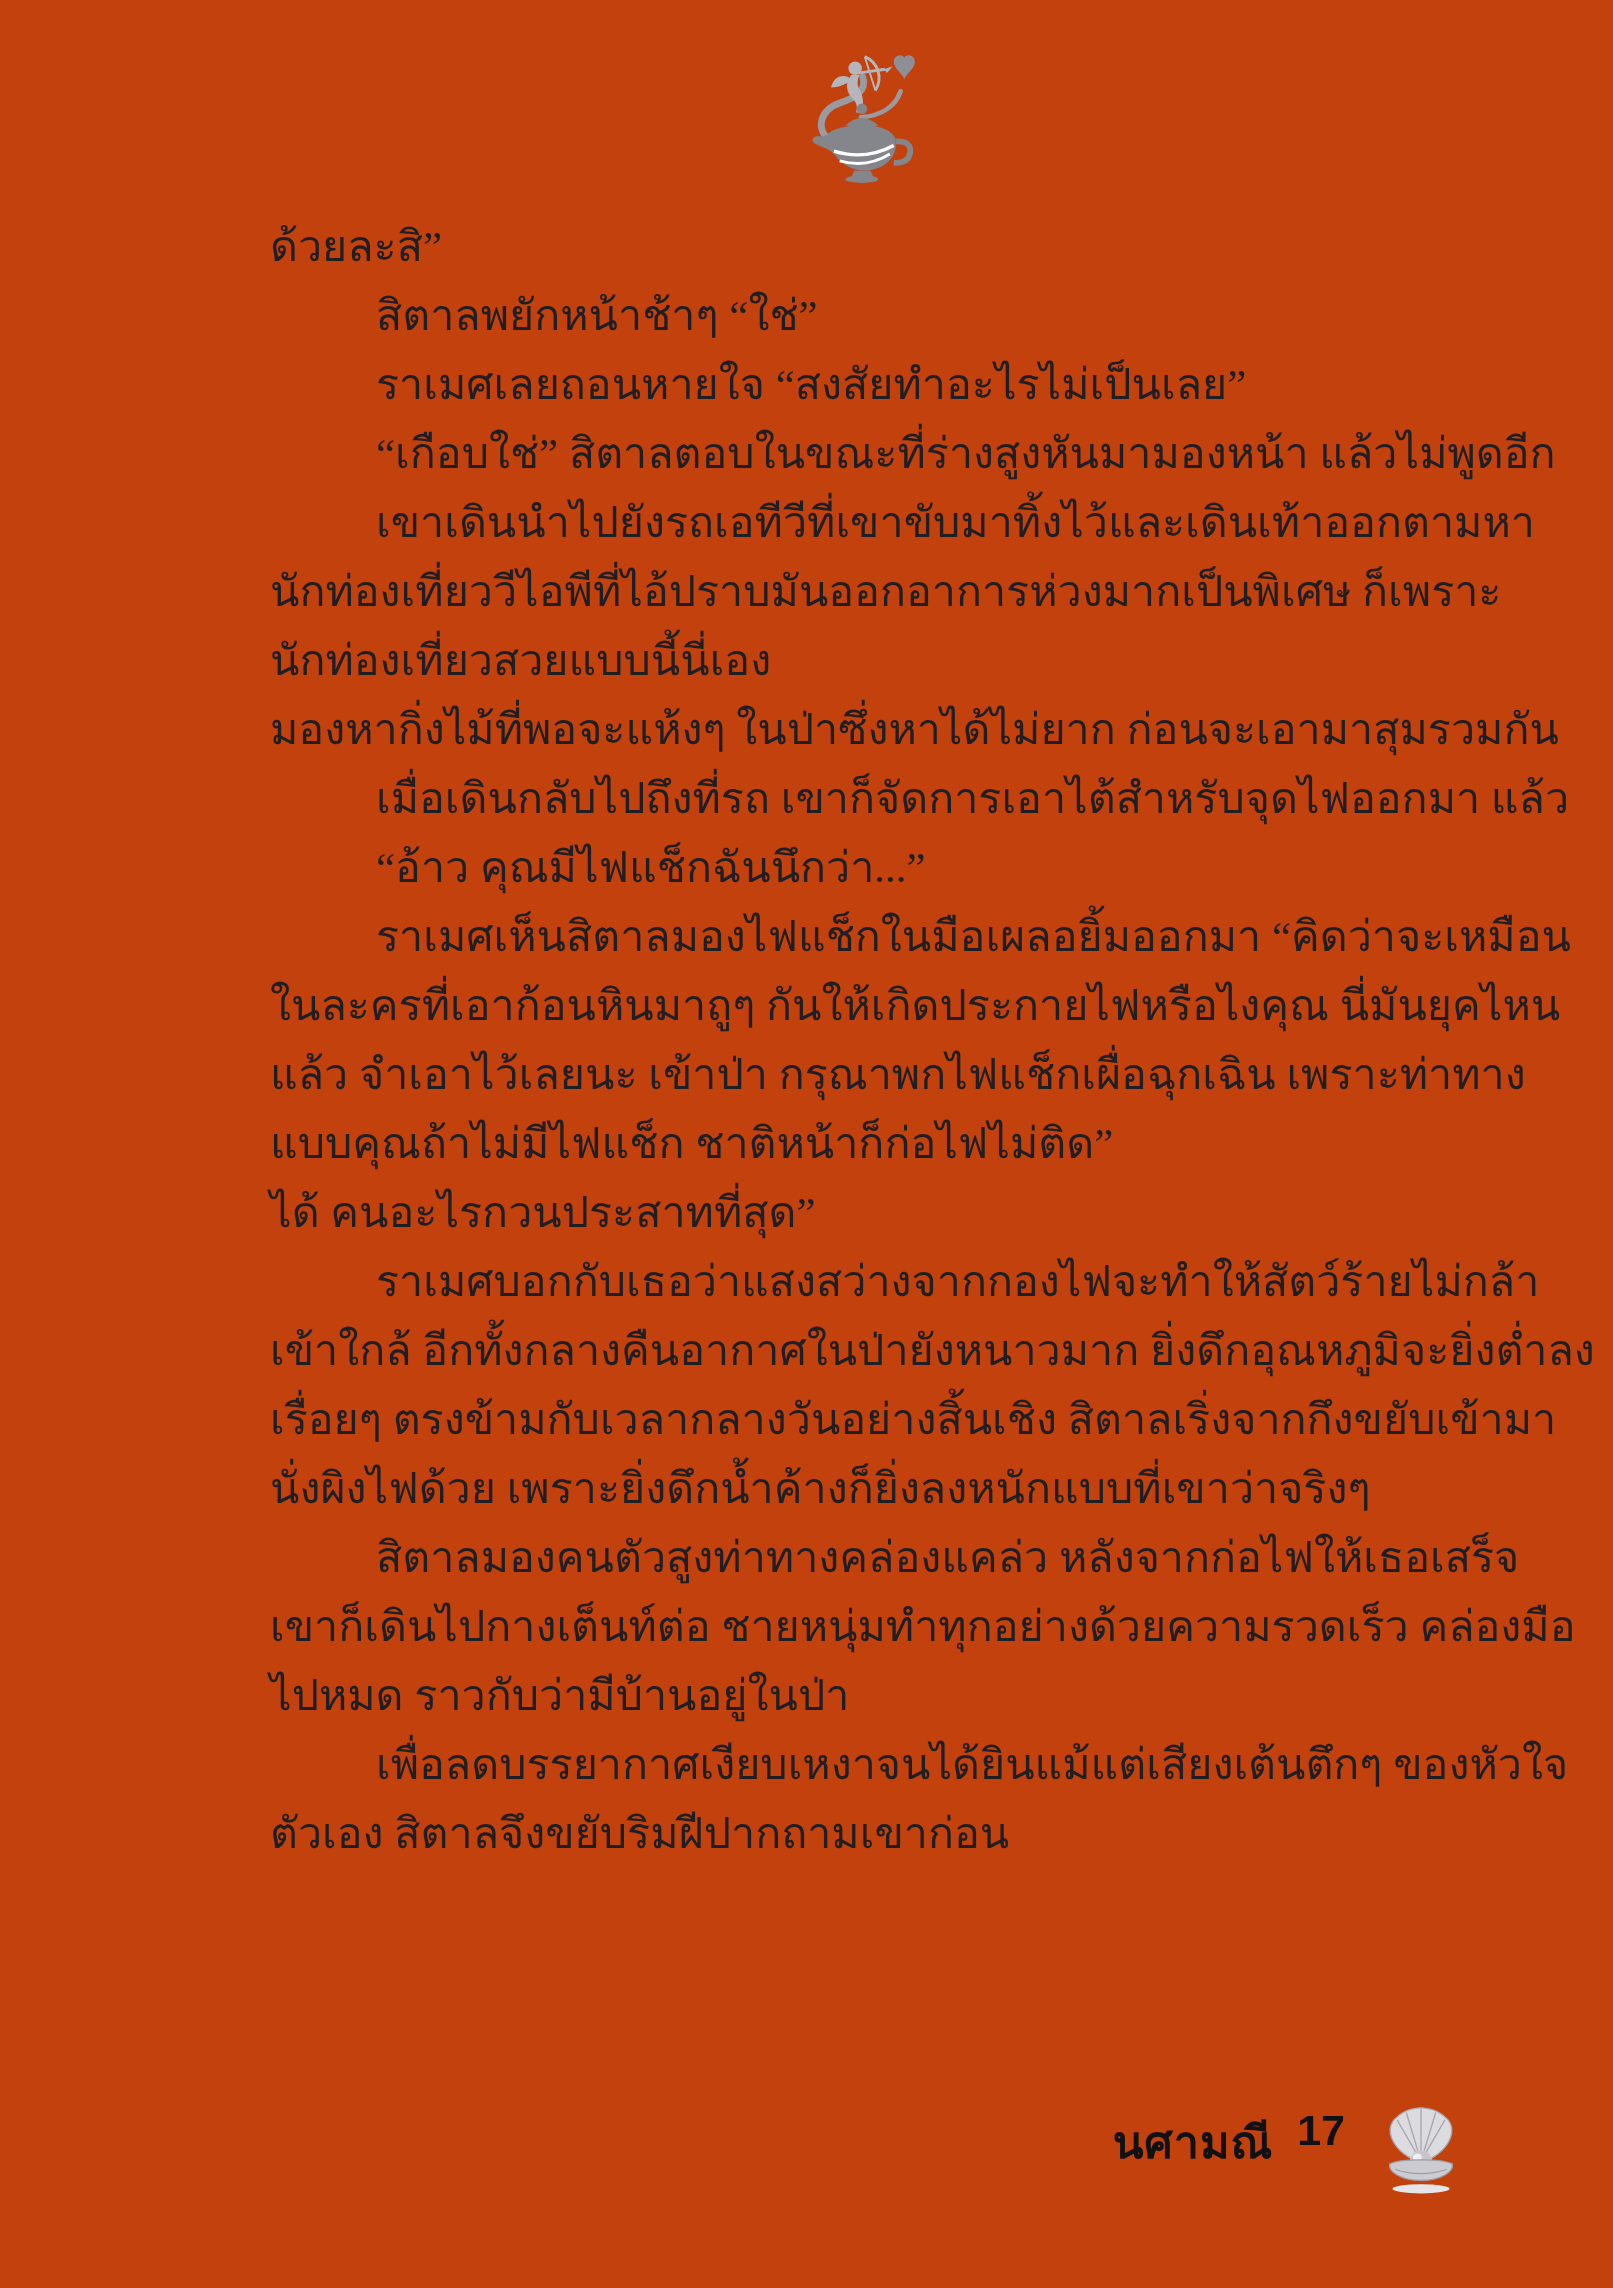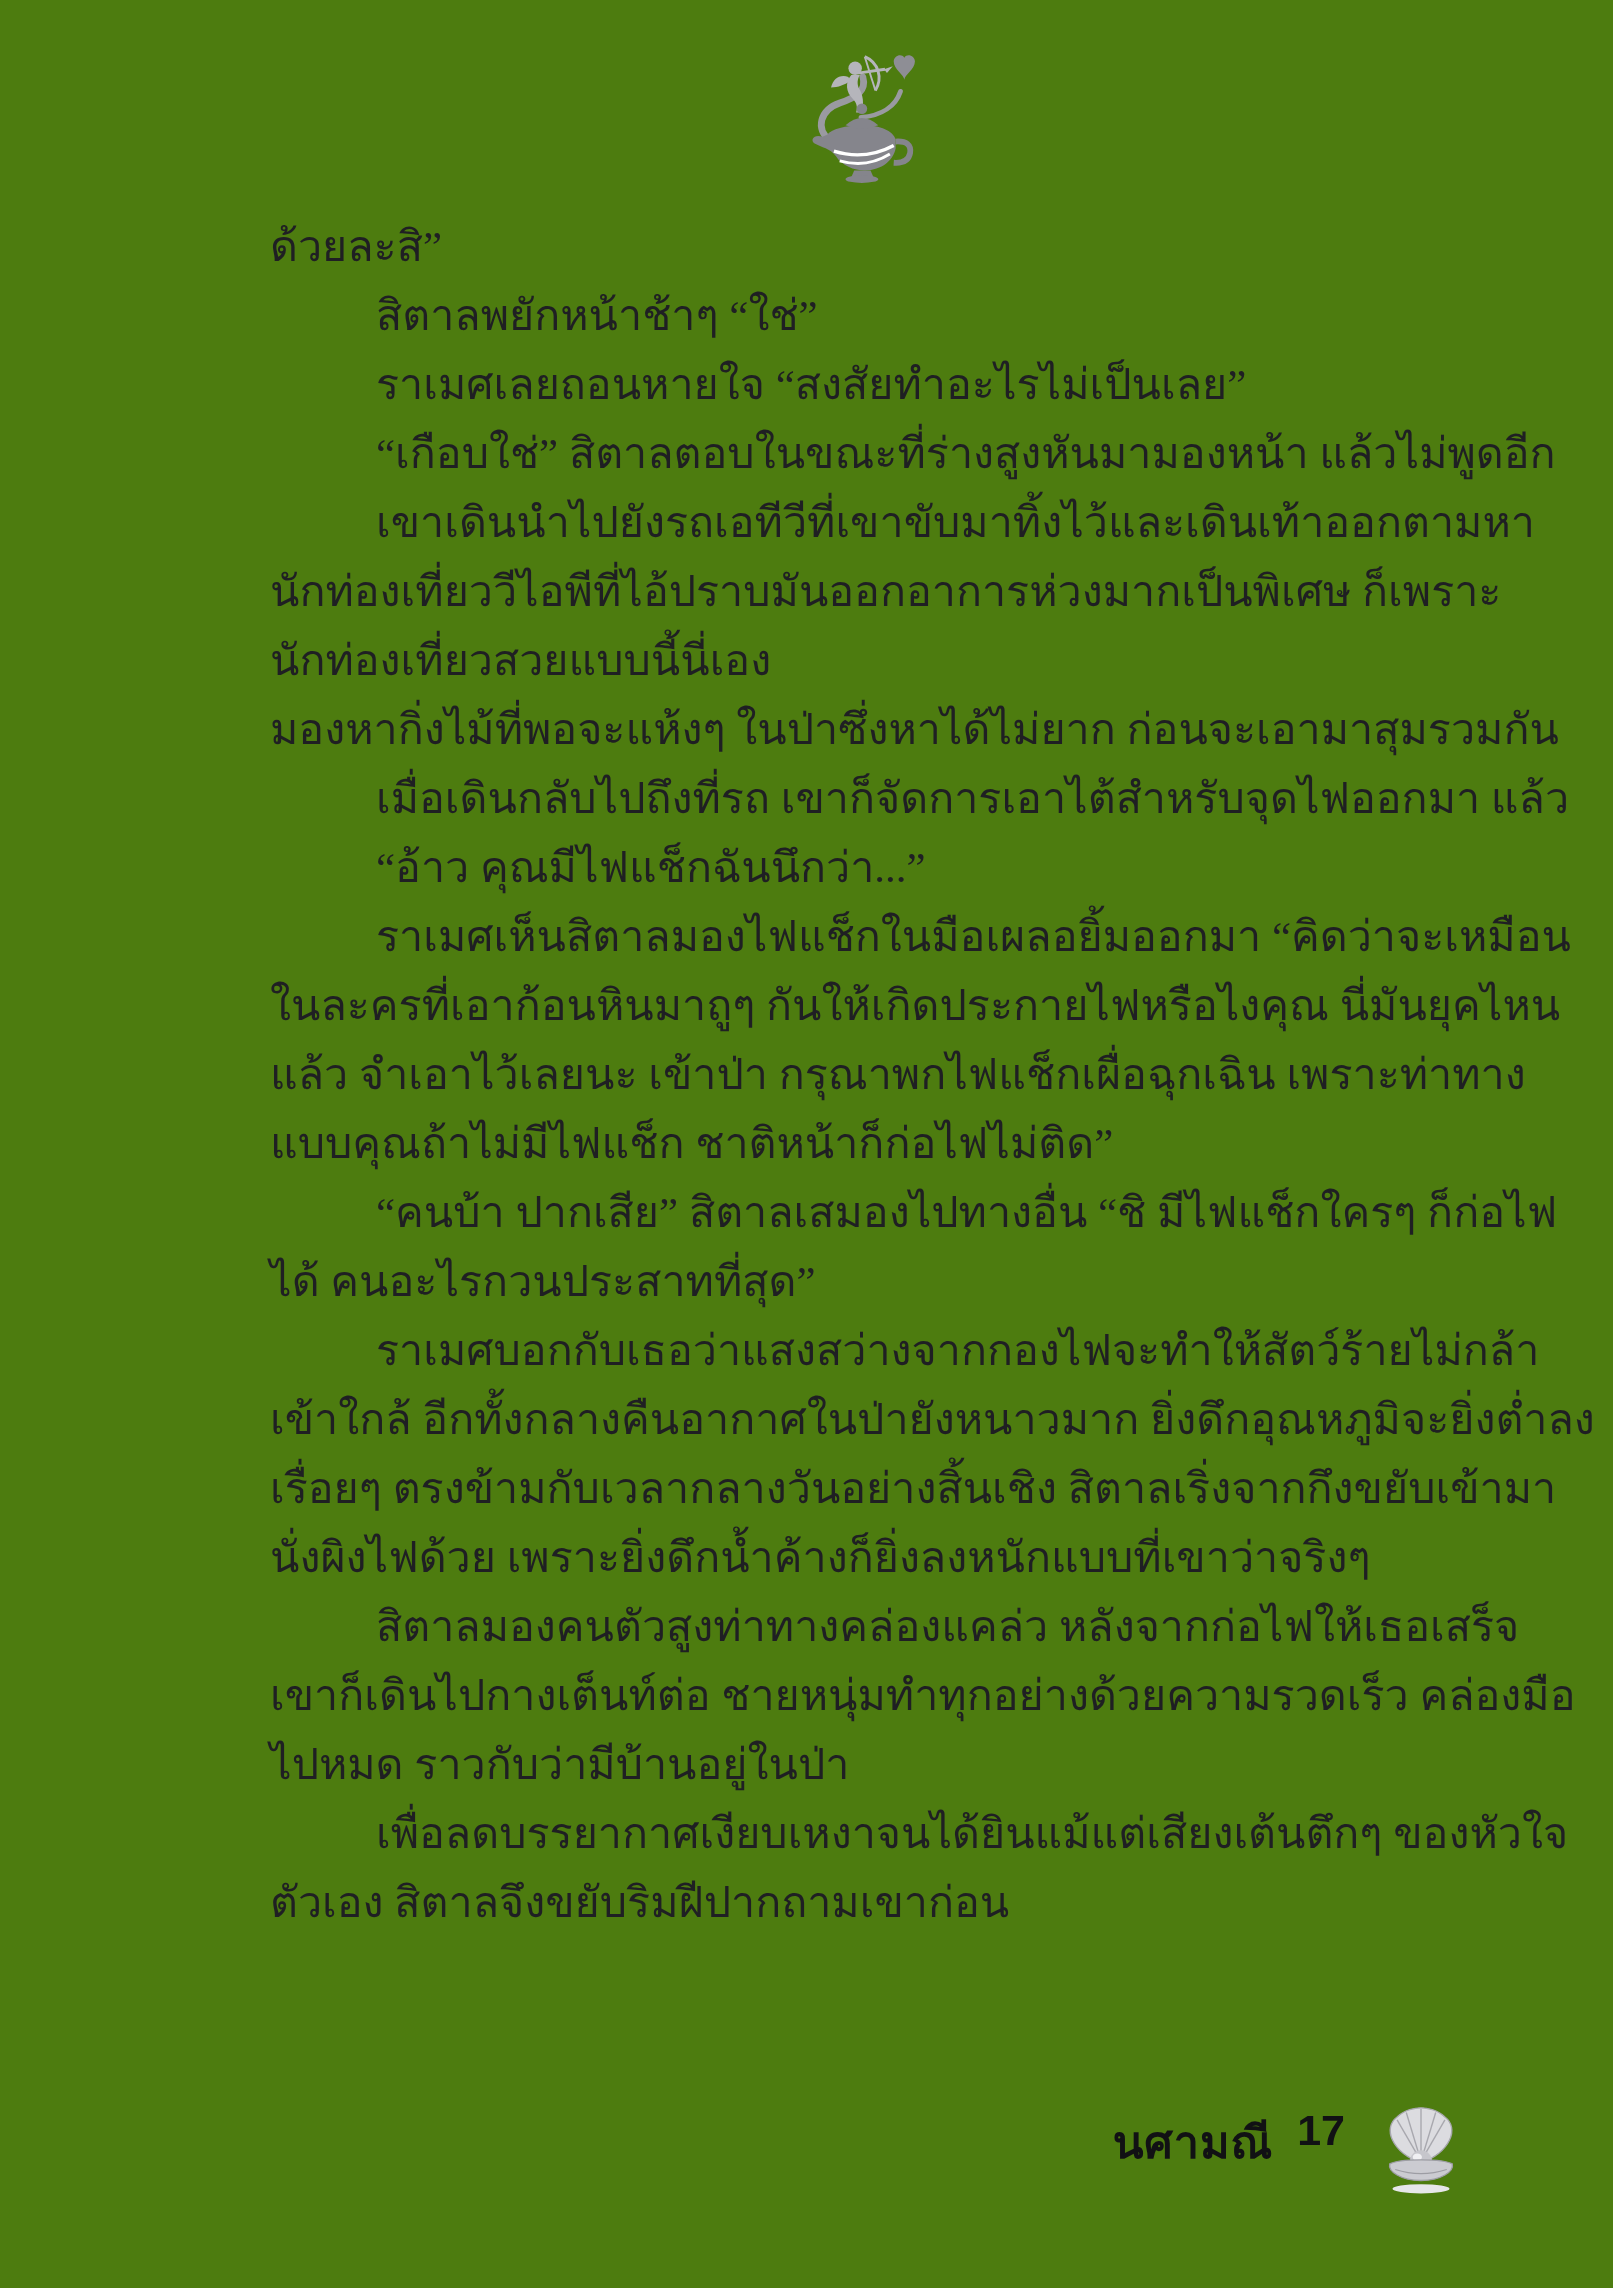--- a/index.html
+++ b/index.html
@@ -1,19 +1,19 @@
 <!DOCTYPE html>
 <html lang="th" style="font-size:14.8px"><head>
 <meta charset="utf-8">
 <style>
   html,body{margin:0;padding:0;background:#ffffff;}
   .page{
     position:relative;
     width:1613px;height:2289px;
-    background:#4d7c0f;
+    background:#c2410c;
     overflow:hidden;
     font-family:"Liberation Serif", serif;
   }
   
   .ornament{
     position:absolute;
     left:801px;top:48px;
     width:116px;height:135px;
   }
   .ornament svg{width:100%;height:100%;display:block;}
@@ -125,21 +125,20 @@
       <div>
         <div class="line indent">“อ้าว คุณมีไฟแช็กฉันนึกว่า...”</div>
       </div>
       <div>
         <div class="line indent">ราเมศเห็นสิตาลมองไฟแช็กในมือเผลอยิ้มออกมา “คิดว่าจะเหมือน</div>
         <div class="line">ในละครที่เอาก้อนหินมาถูๆ กันให้เกิดประกายไฟหรือไงคุณ นี่มันยุคไหน</div>
         <div class="line">แล้ว จำเอาไว้เลยนะ เข้าป่า กรุณาพกไฟแช็กเผื่อฉุกเฉิน เพราะท่าทาง</div>
         <div class="line">แบบคุณถ้าไม่มีไฟแช็ก ชาติหน้าก็ก่อไฟไม่ติด”</div>
       </div>
       <div>
-        <div class="line indent">“คนบ้า ปากเสีย” สิตาลเสมองไปทางอื่น “ชิ มีไฟแช็กใครๆ ก็ก่อไฟ</div>
         <div class="line">ได้ คนอะไรกวนประสาทที่สุด”</div>
       </div>
       <div>
         <div class="line indent">ราเมศบอกกับเธอว่าแสงสว่างจากกองไฟจะทำให้สัตว์ร้ายไม่กล้า</div>
         <div class="line">เข้าใกล้ อีกทั้งกลางคืนอากาศในป่ายังหนาวมาก ยิ่งดึกอุณหภูมิจะยิ่งต่ำลง</div>
         <div class="line">เรื่อยๆ ตรงข้ามกับเวลากลางวันอย่างสิ้นเชิง สิตาลเริ่งจากกึงขยับเข้ามา</div>
         <div class="line">นั่งผิงไฟด้วย เพราะยิ่งดึกน้ำค้างก็ยิ่งลงหนักแบบที่เขาว่าจริงๆ</div>
       </div>
       <div>
         <div class="line indent">สิตาลมองคนตัวสูงท่าทางคล่องแคล่ว หลังจากก่อไฟให้เธอเสร็จ</div>

